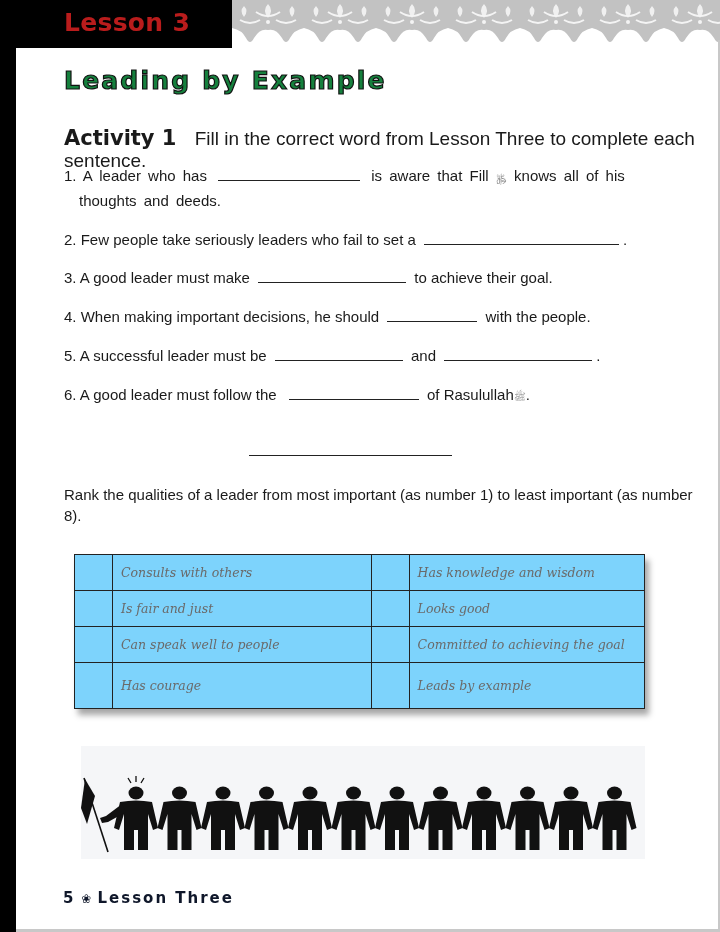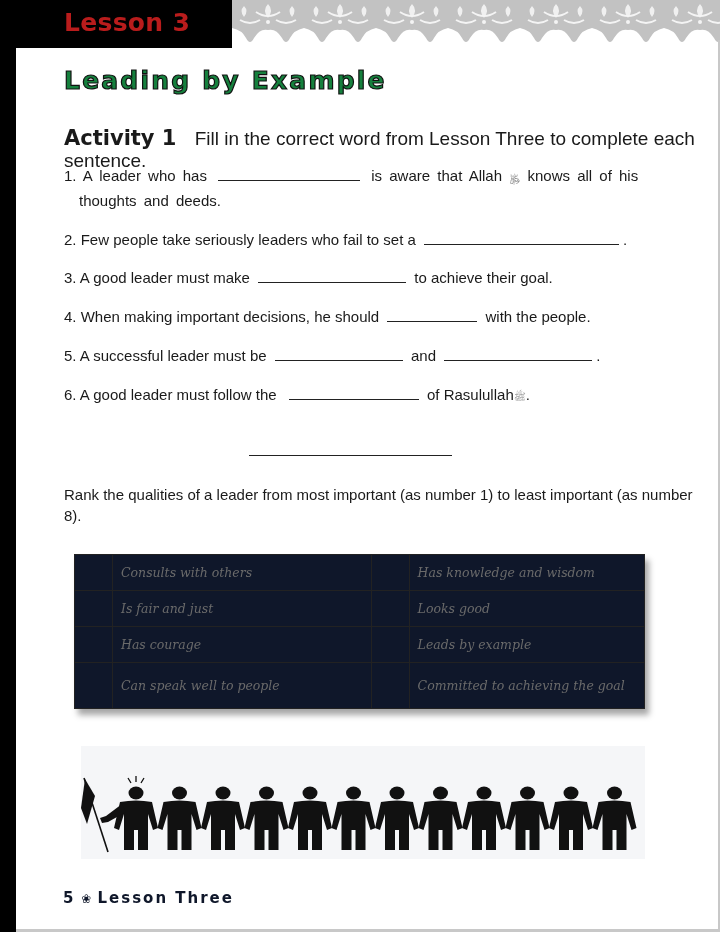--- a/index.html
+++ b/index.html
@@ -26,21 +26,21 @@
   .glyph { display:inline-block; font-size:10px; color:#888; vertical-align:middle; }
   .q1 { top:164px; word-spacing:3px; }
   .q1 .cont { padding-left:15px; }
   .q2 { top:228px; } .q3 { top:266px; } .q4 { top:305px; } .q5 { top:344px; } .q6 { top:383px; }
 
   .sep-line { position:absolute; left:249px; top:455px; width:203px; border-bottom:1.3px solid #222; }
 
   .rank-instr { position:absolute; left:64px; top:484px; font-size:15px; line-height:21px; width:640px; }
 
   .rank-table { position:absolute; left:74px; top:554px; width:571px; border-collapse:collapse;
-                box-shadow:4px 6px 6px rgba(0,0,0,0.35); background:#0f172a; }
+                box-shadow:4px 6px 6px rgba(0,0,0,0.35); background:#7dd3fc; }
   .rank-table td { border:1.8px solid #222; height:35px; padding:0 8px; font-family:"DejaVu Serif", serif;
                    font-style:italic; font-size:12.5px; color:#6a6a6a; vertical-align:middle; line-height:15px; }
   .rank-table tr:last-child td { height:45px; }
   .rank-table td.num { width:35px; padding:0; }
   .rank-table td.q-left { width:228px; }
   .rank-table td.q-right { width:206px; }
 
   .people { position:absolute; left:81px; top:746px; width:564px; height:113px; background:#f5f6f8; }
   .people svg { position:absolute; left:0; top:0; }
 
@@ -74,21 +74,21 @@
 
 <div class="activity">
   <span class="head">Activity 1</span>
   <span class="instr">Fill in the correct word from Lesson Three to complete each sentence.</span>
 </div>
 
 <div class="q q1">
   <span>1.</span>
   <span>A leader who has</span>
   <span class="blank" style="width:142px"></span>
-  <span>is aware that Allah</span>
+  <span>is aware that Fill</span>
   <span class="glyph">﷿</span>
   <span>knows all of his</span><br>
   <span class="cont">thoughts and deeds.</span>
 </div>
 
 <div class="q q2">
   <span>2.</span>
   <span>Few people take seriously leaders who fail to set a</span>
   <span class="blank" style="width:195px"></span><span>.</span>
 </div>
@@ -135,29 +135,29 @@
       <td class="q-right">Has knowledge and wisdom</td>
     </tr>
     <tr>
       <td class="num"></td>
       <td class="q-left">Is fair and just</td>
       <td class="num"></td>
       <td class="q-right">Looks good</td>
     </tr>
     <tr>
       <td class="num"></td>
+      <td class="q-left">Can speak well to people</td>
+      <td class="num"></td>
+      <td class="q-right">Committed to achieving the goal</td>
+    </tr>
+    <tr>
+      <td class="num"></td>
       <td class="q-left">Has courage</td>
       <td class="num"></td>
       <td class="q-right">Leads by example</td>
-    </tr>
-    <tr>
-      <td class="num"></td>
-      <td class="q-left">Can speak well to people</td>
-      <td class="num"></td>
-      <td class="q-right">Committed to achieving the goal</td>
     </tr>
   </tbody>
 </table>
 
 <div class="people">
   <svg id="people-svg" width="564" height="113" viewBox="0 0 564 113">
       <line x1="3" y1="32" x2="27" y2="106" stroke="#111" stroke-width="1.6"></line>
       <path d="M4 33 L14 50 L6 78 L0 62 Z" fill="#111"></path>
       <g fill="#111">
         <ellipse cx="55" cy="47" rx="7.5" ry="6.5"></ellipse>

